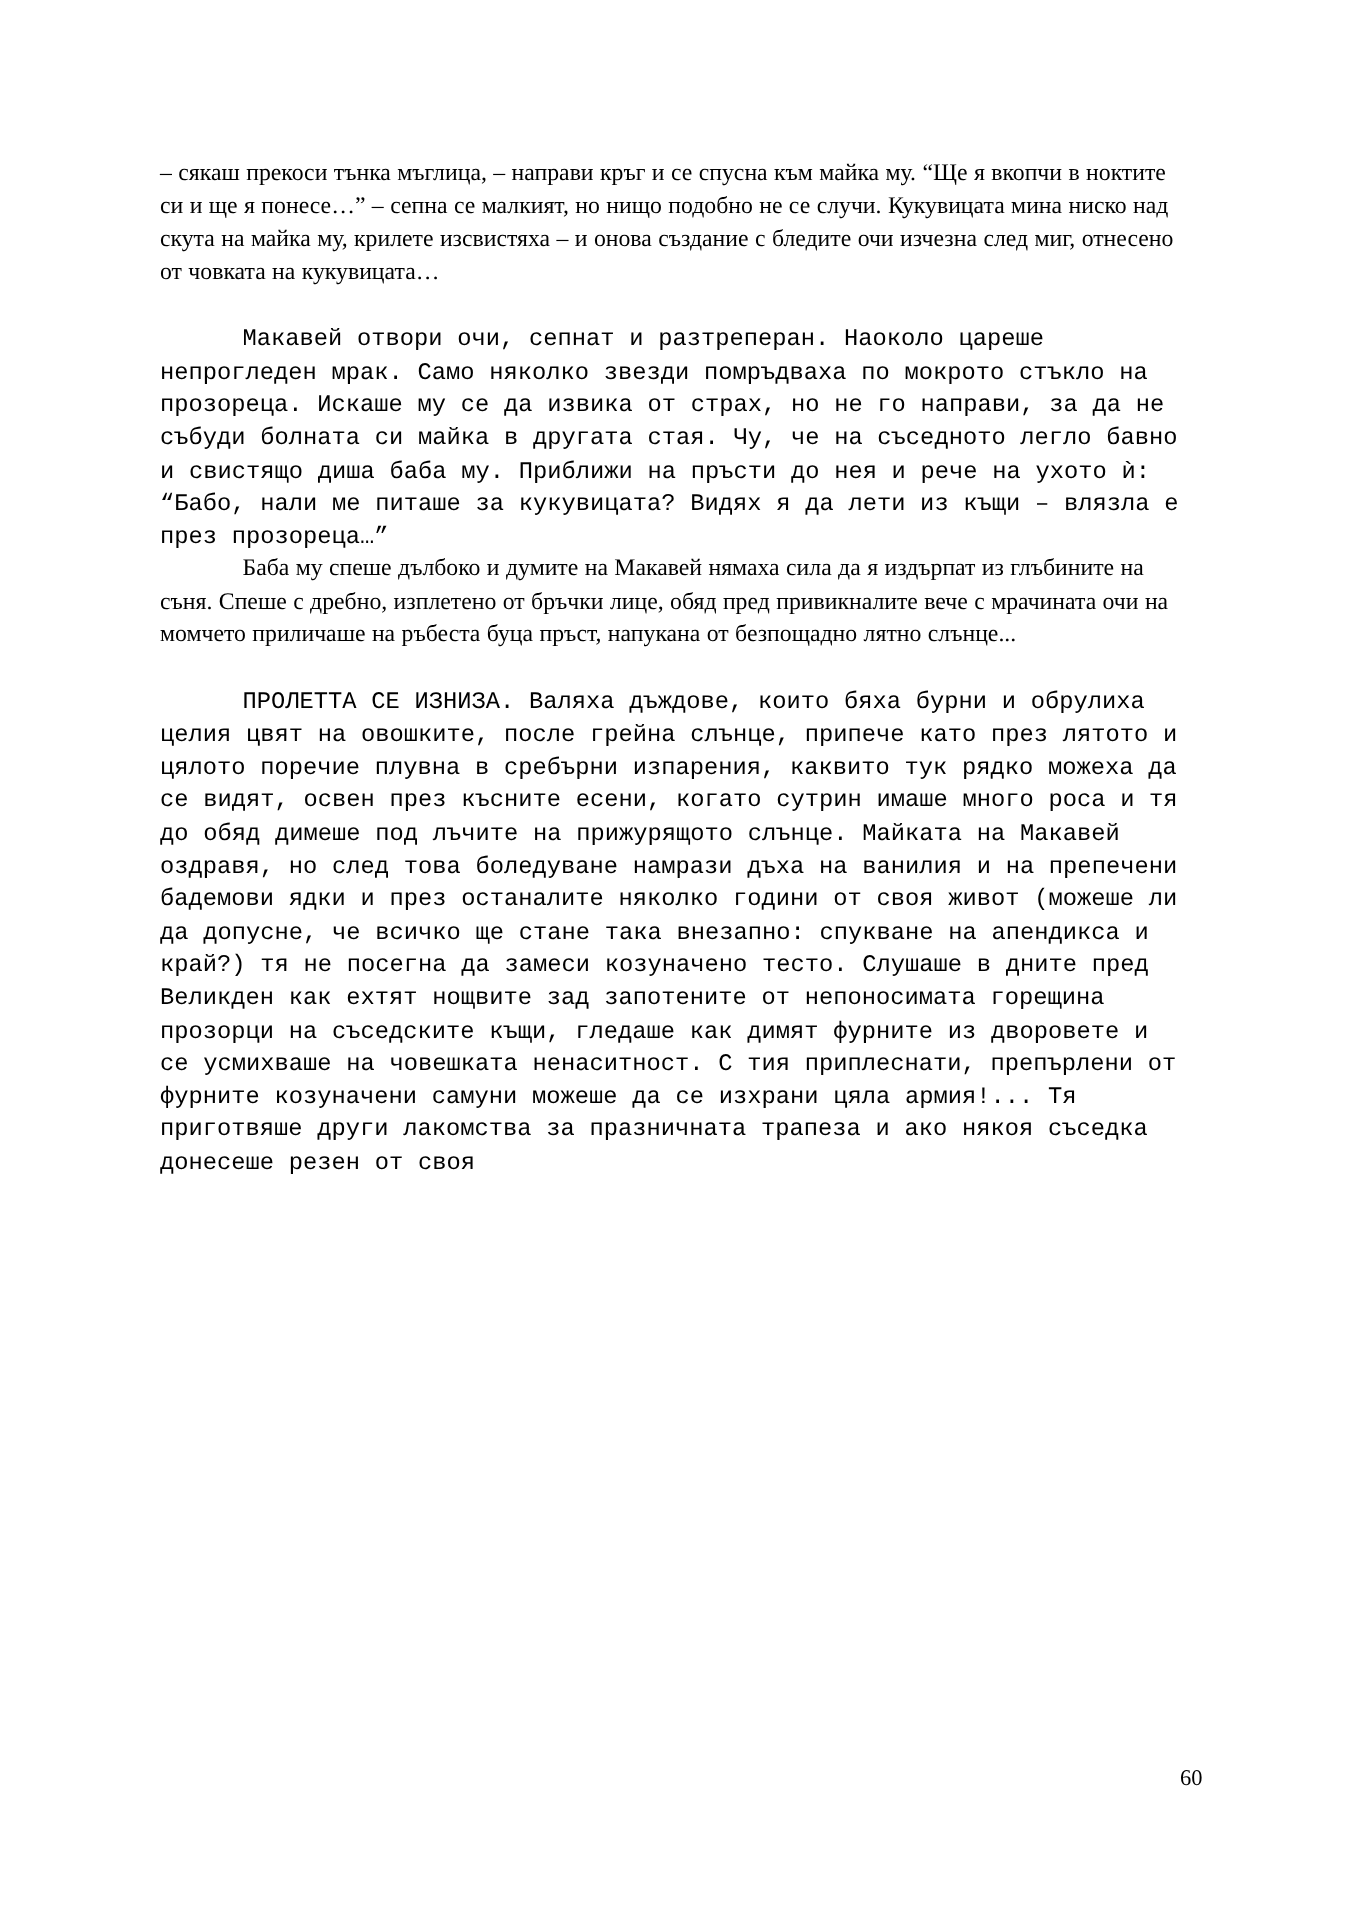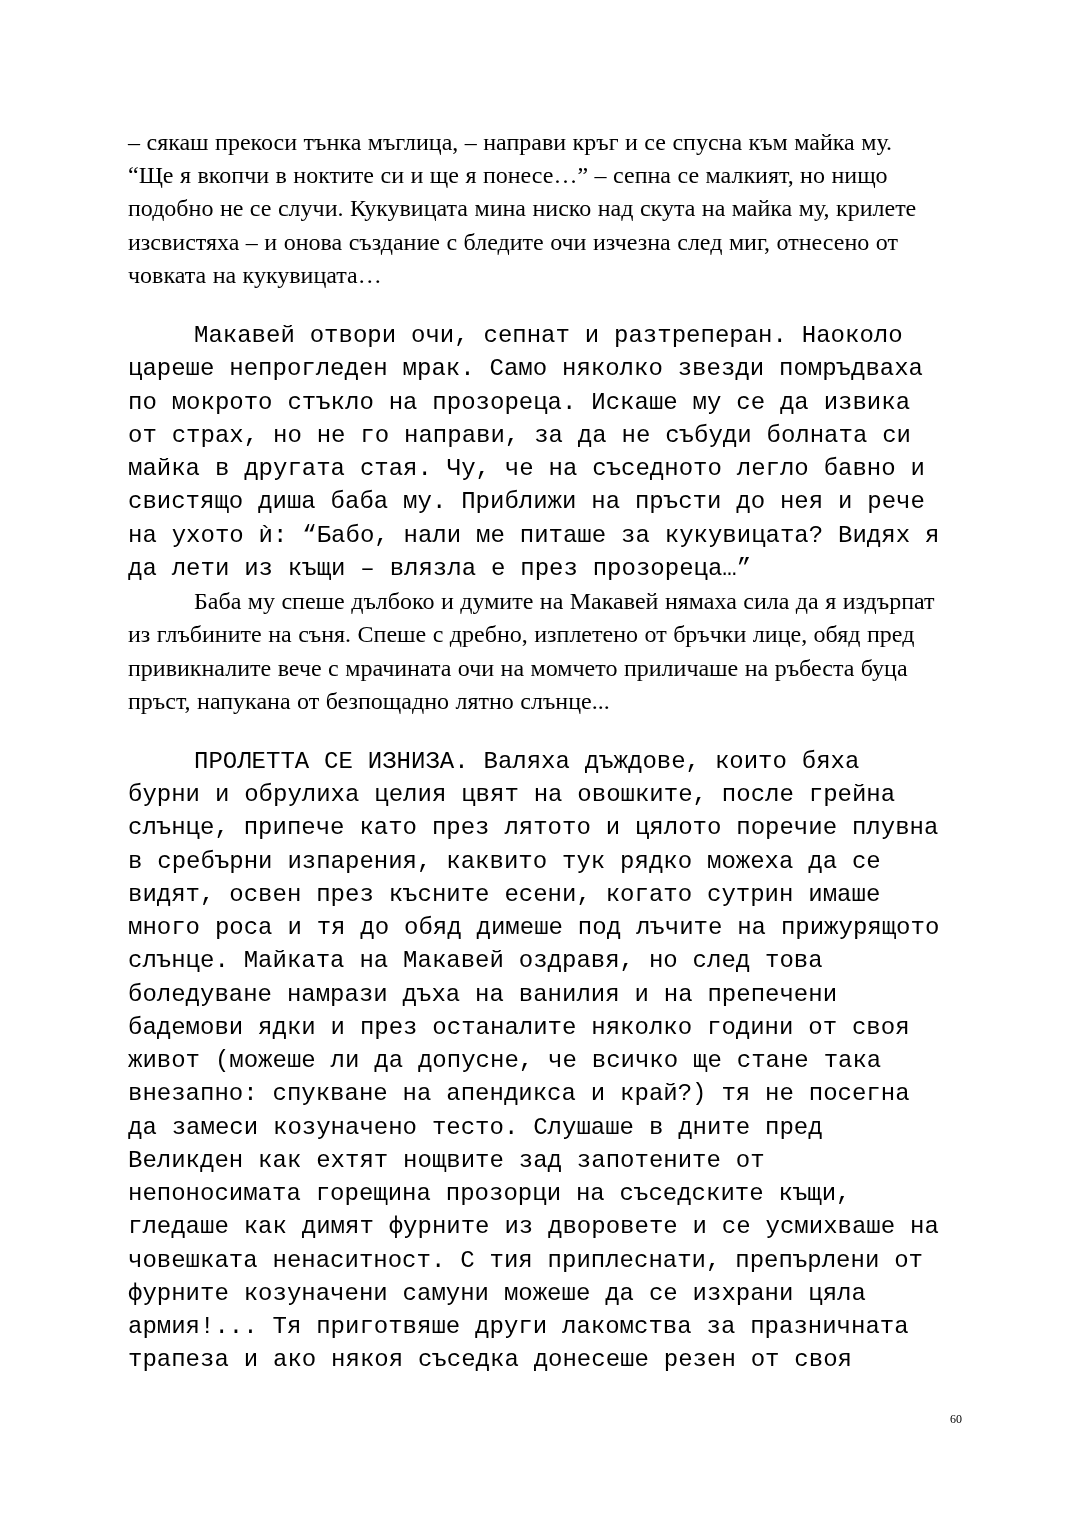--- a/index.html
+++ b/index.html
@@ -24,37 +24,37 @@
     background: #fff;
   }
   .text-column {
     position: absolute;
     left: 128px;
     top: 126px;
     width: 815px;
   }
   p.para {
     margin: 0;
-    font-size: 24px;
+    font-size: 19px;
     line-height: 1.385;
     text-align: left;
     word-spacing: 0.02em;
   }
   p.indent {
     text-indent: 66px;
   }
   p.gap {
     margin-top: 27px;
     font-family: Liberation Mono, monospace;
   }
   .page-number {
     position: absolute;
     right: 118px;
     top: 1412px;
-    font-size: 12px;
+    font-size: 18px;
     font-family: "Liberation Serif", "DejaVu Serif", serif;
     color: #000;
   }
 </style>
 </head>
 <body>
 
 <div class="page">
   <div class="text-column">
     <p class="para">– сякаш прекоси тънка мъглица, – направи кръг и се спусна към майка му. “Ще я вкопчи в ноктите си и ще я понесе…” –  сепна се малкият, но нищо подобно не се случи. Кукувицата мина ниско над скута на майка му, крилете изсвистяха – и онова създание с бледите очи изчезна след миг, отнесено от човката на кукувицата…</p>

